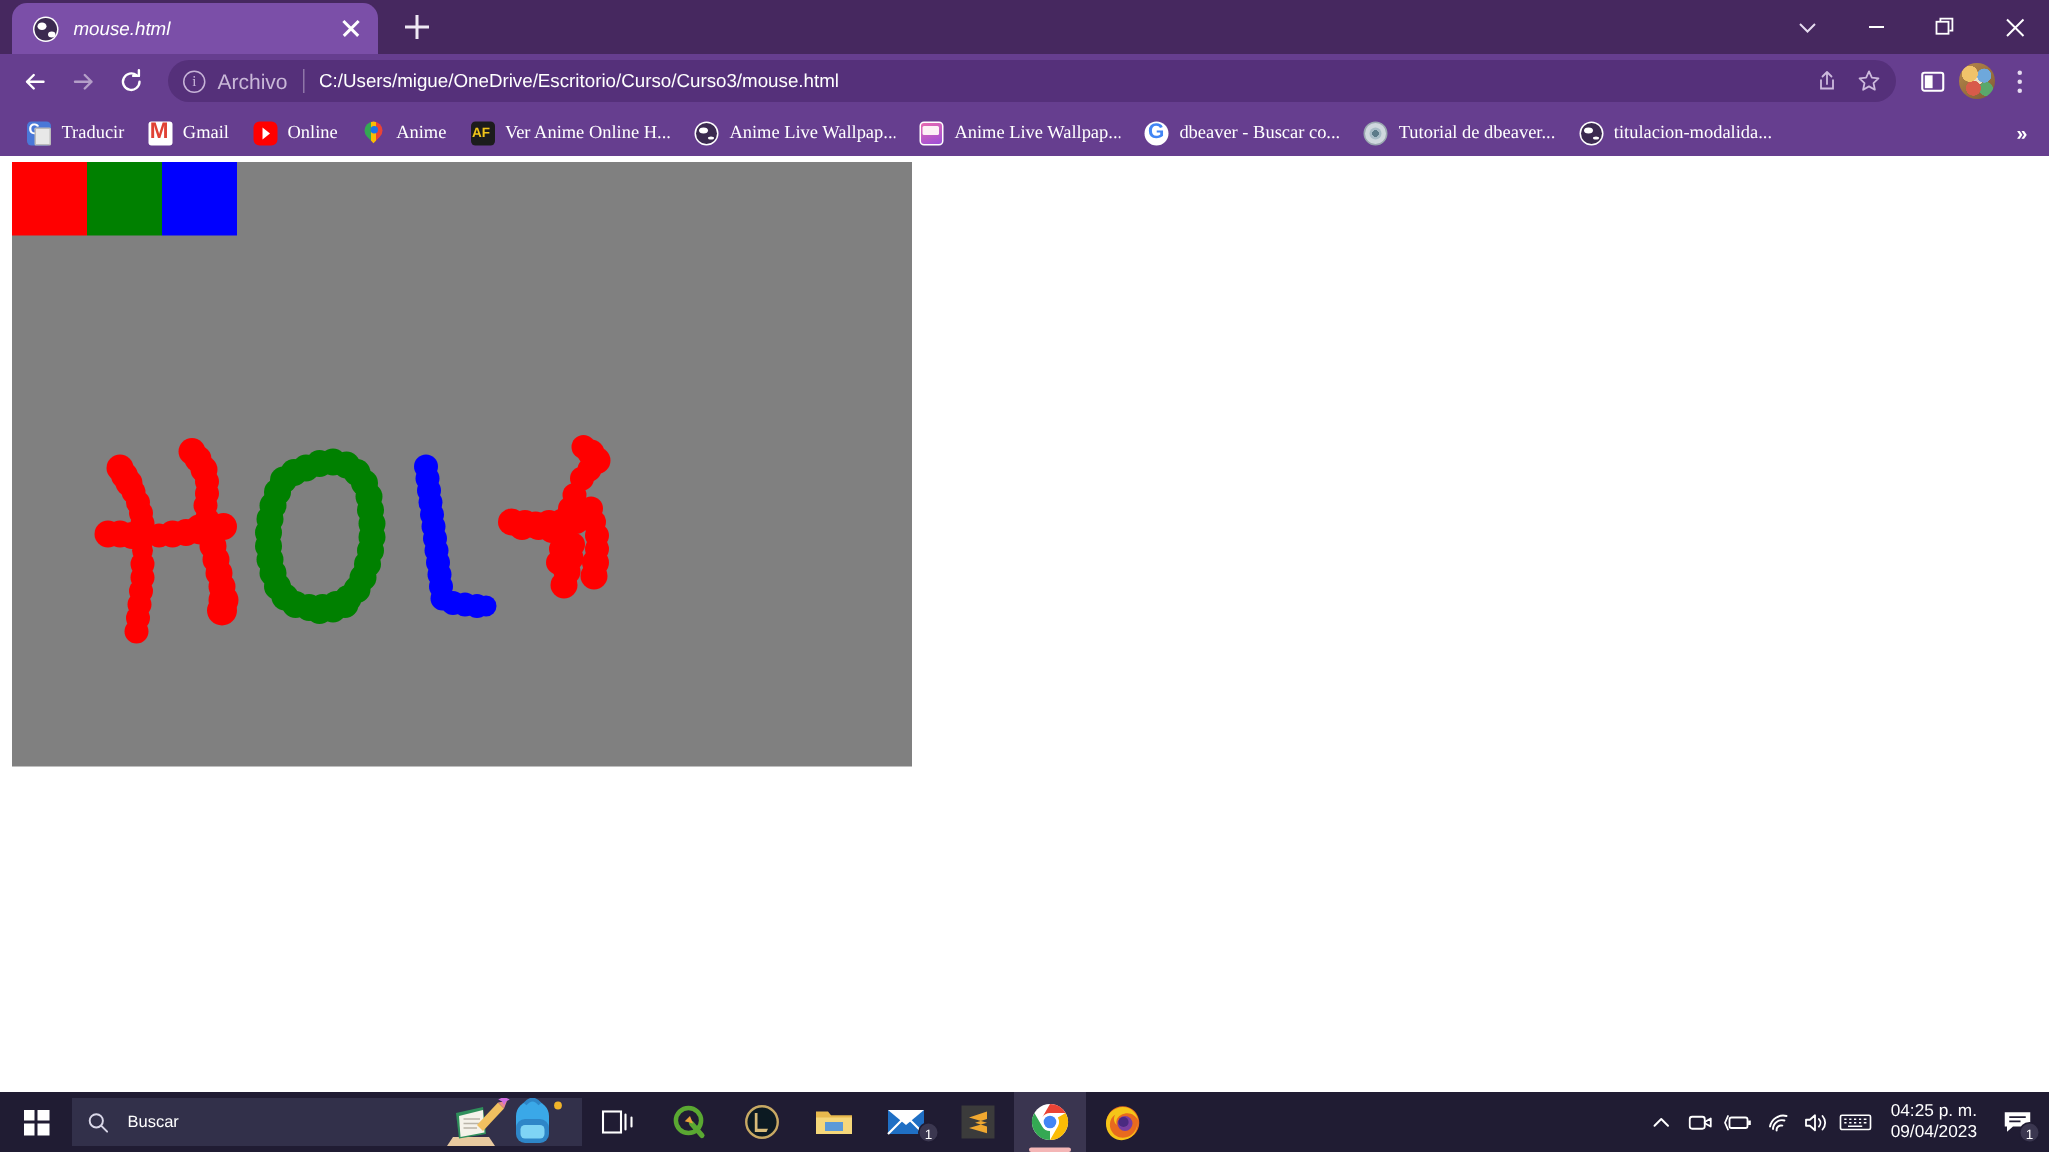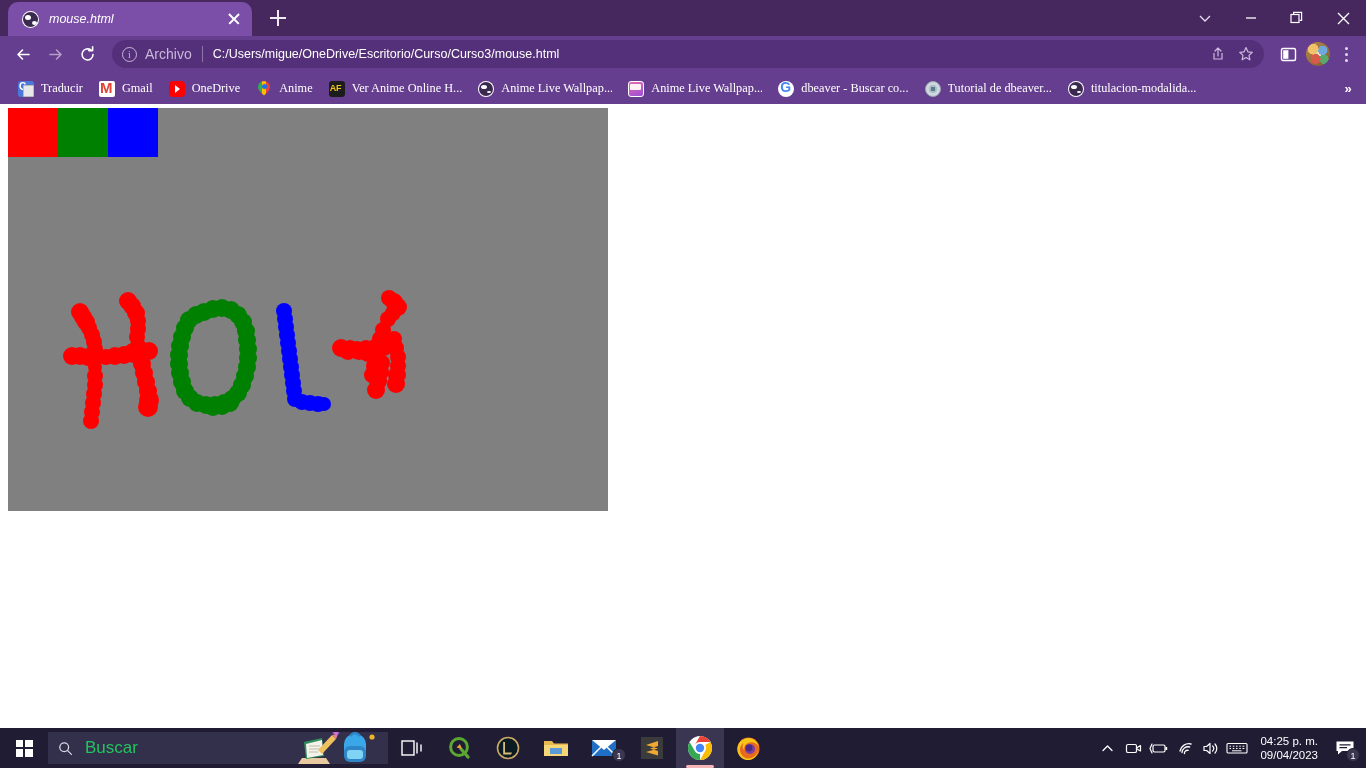--- a/index.html
+++ b/index.html
@@ -323,21 +323,21 @@
   .searchbox {
     width: 340px; height: 32px;
     background: #32304a;
     display: flex; align-items: center;
     padding: 0 10px;
     cursor: text;
     flex: 0 0 auto;
     position: relative;
     overflow: hidden;
   }
-  .search-text { color: #22c55e; font-size: 17px; margin-left: 12px; }
+  .search-text { color: #ffffff; font-size: 11px; margin-left: 12px; }
   .search-art {
     position: absolute; right: 4px; bottom: -2px;
     width: 92px; height: 38px;
   }
   .tb-icons { display: flex; align-items: center; height: 40px; flex: 0 0 auto; }
   .tbi {
     width: 48px; height: 40px;
     display: flex; align-items: center; justify-content: center;
     cursor: pointer; position: relative;
   }
@@ -470,21 +470,21 @@
     <div class="bm">
       <span class="bm-ico ico-translate"></span>
       <span class="bm-label">Traducir</span>
     </div>
     <div class="bm">
       <span class="bm-ico ico-gmail"></span>
       <span class="bm-label">Gmail</span>
     </div>
     <div class="bm">
       <span class="bm-ico ico-youtube"></span>
-      <span class="bm-label">OneDrive</span>
+      <span class="bm-label">Online</span>
     </div>
     <div class="bm">
       <span class="bm-ico ico-maps"></span>
       <span class="bm-label">Anime</span>
     </div>
     <div class="bm">
       <span class="bm-ico ico-af"></span>
       <span class="bm-label">Ver Anime Online H...</span>
     </div>
     <div class="bm">

